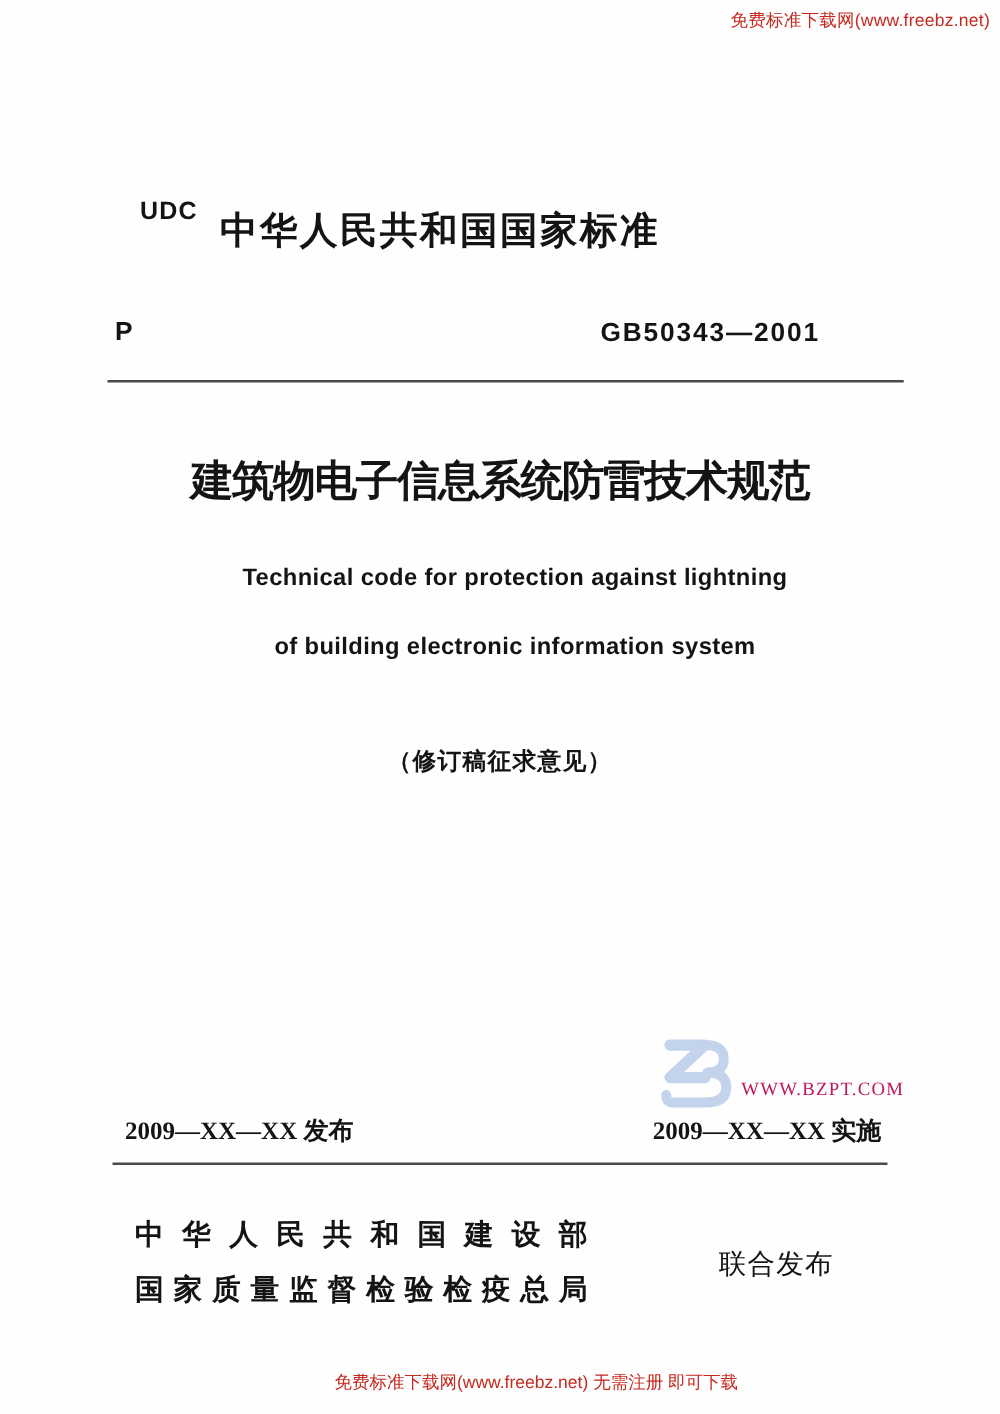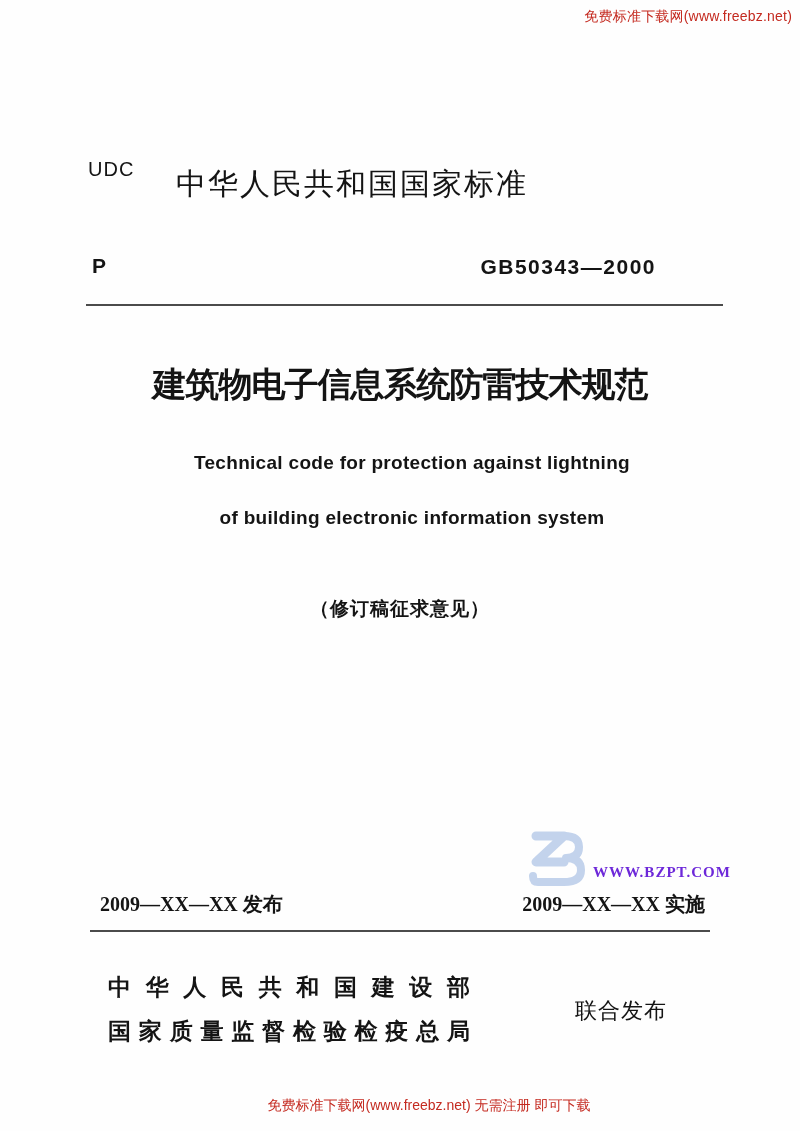--- a/index.html
+++ b/index.html
@@ -15,27 +15,27 @@
   }
   .abs { position: absolute; }
 
   .header-link {
     top: 8px; right: 8px;
     font-size: 14px;
     color: #c42a20;
     letter-spacing: 0.2px;
   }
   .udc {
-    left: 88px; top: 158px;
-    font-size: 20px; font-weight: normal;
+    left: 112px; top: 158px;
+    font-size: 20px; font-weight: bold;
     letter-spacing: 1px;
   }
   .national-heading {
     left: 176px; top: 164px;
-    font-size: 30px; font-weight: normal;
+    font-size: 30px; font-weight: bold;
     letter-spacing: 2px;
     white-space: nowrap;
   }
   .class-p {
     left: 92px; top: 254px;
     font-size: 21px; font-weight: bold;
   }
   .std-number {
     right: 144px; top: 255px;
     font-size: 21px; font-weight: bold;
@@ -72,22 +72,22 @@
   .wm-logo { position: absolute; left: 0; top: 2px; }
   .wm-name {
     position: absolute; left: 66px; top: 2px;
     font-size: 31px; font-weight: bold;
     color: #bed0ea; letter-spacing: 2px;
     white-space: nowrap;
   }
   .wm-url {
     position: absolute; left: 69px; top: 42px;
     font-family: "Liberation Serif", serif;
-    font-size: 15px; font-weight: bold;
-    color: #6d28d9; letter-spacing: 1px;
+    font-size: 15px; font-weight: normal;
+    color: #be185d; letter-spacing: 1px;
     white-space: nowrap;
   }
 
   .date-issue, .date-impl {
     top: 891px;
     font-family: Liberation Serif, serif;
     font-size: 20px; font-weight: bold;
     white-space: nowrap;
   }
   .date-issue { left: 100px; }
@@ -128,21 +128,21 @@
 <div class="page">
 
   <div class="abs header-link">免费标准下载网(www.freebz.net)</div>
 
   <div class="abs udc">UDC</div>
 
   <div class="abs national-heading">中华人民共和国国家标准</div>
 
   <div class="abs class-p">P</div>
 
-  <div class="abs std-number">GB50343—2000</div>
+  <div class="abs std-number">GB50343—2001</div>
 
   <div class="abs rule-top"></div>
 
   <div class="abs title-zh">建筑物电子信息系统防雷技术规范</div>
 
   <div class="abs title-en l1">Technical code for protection against lightning</div>
 
   <div class="abs title-en l2">of building electronic information system</div>
 
   <div class="abs draft-note">（修订稿征求意见）</div>

